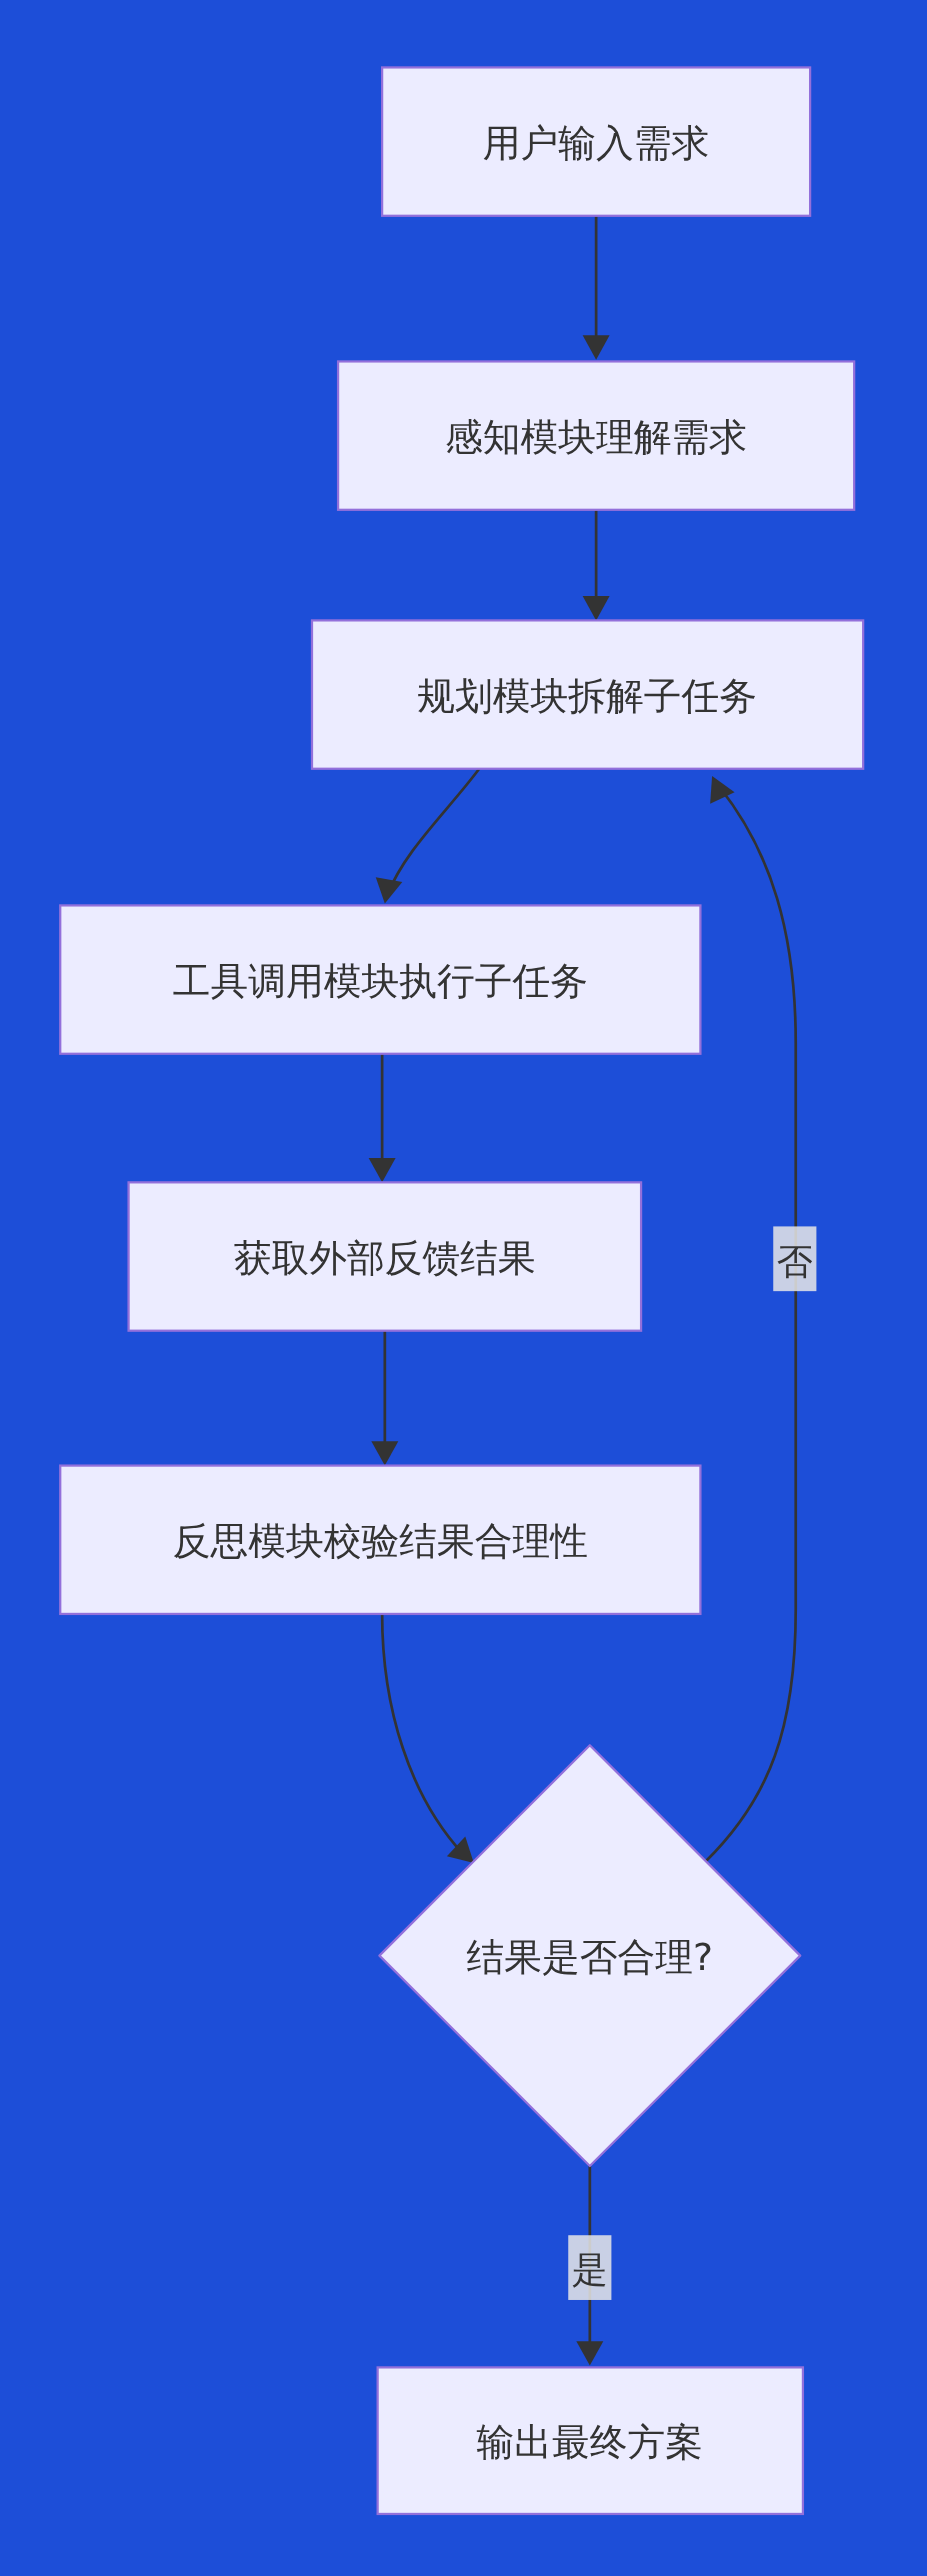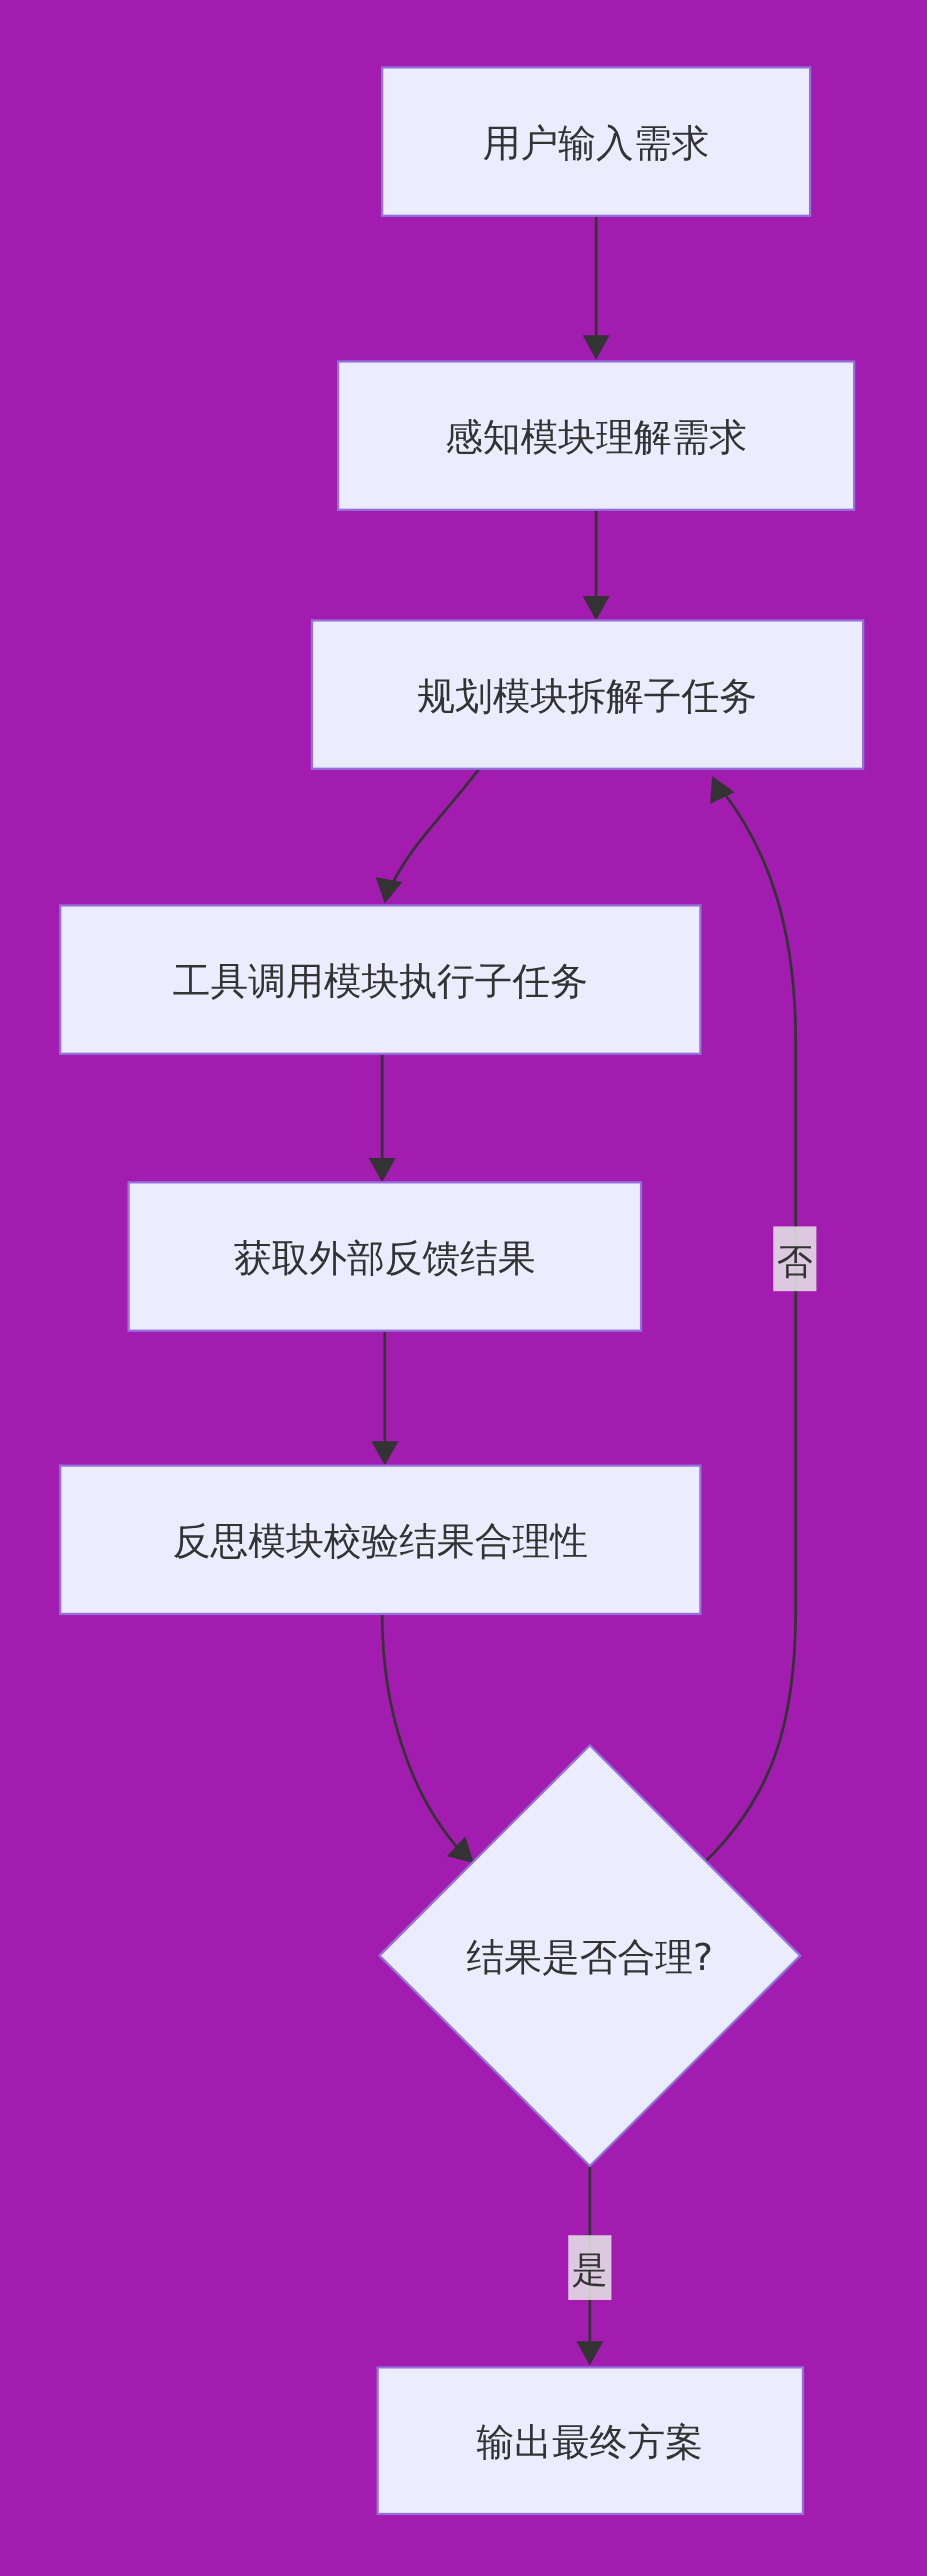--- a/index.html
+++ b/index.html
@@ -7,21 +7,21 @@
     padding: 0;
     background: #ffffff;
   }
   body {
     font-family: "DejaVu Sans", "Liberation Sans", sans-serif;
   }
   .canvas {
     width: 927px;
     height: 2576px;
     position: relative;
-    background: #a21caf;
+    background: #1d4ed8;
     overflow: hidden;
   }
   svg { display: block; }
   .node-rect {
     fill: #ECECFF;
     stroke: #9370DB;
     stroke-width: 2.5px;
   }
   .node-diamond {
     fill: #ECECFF;

